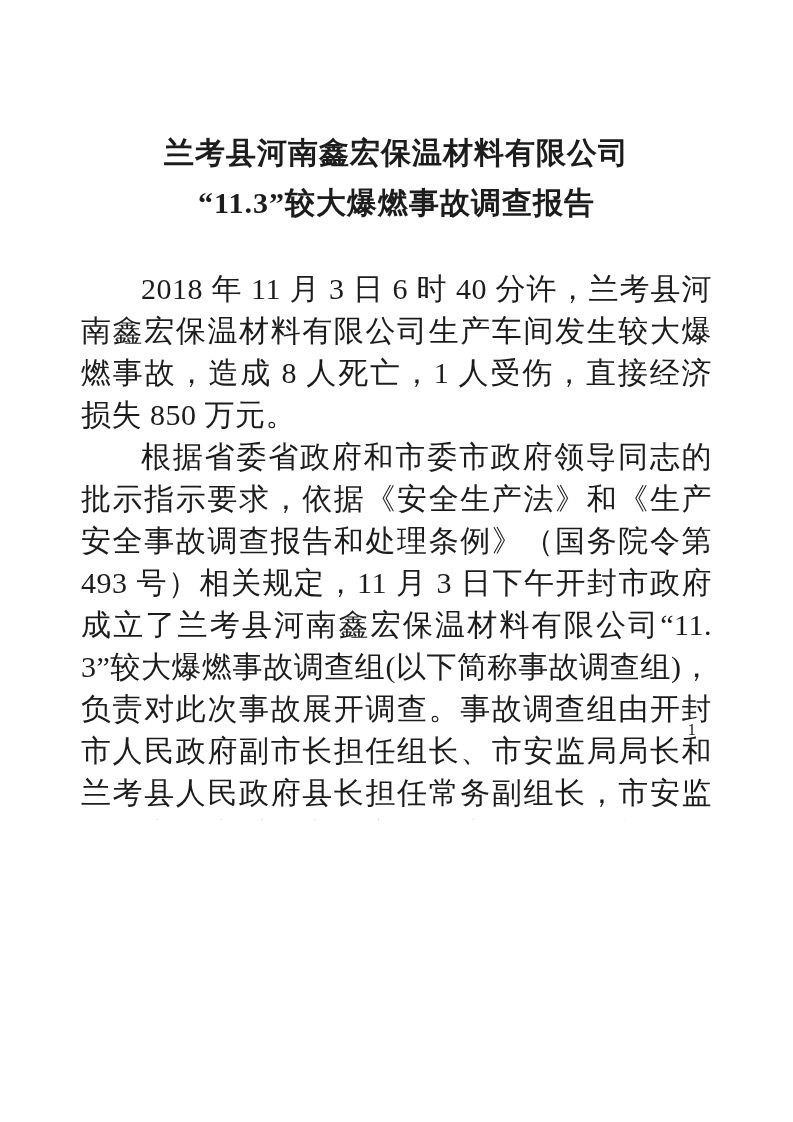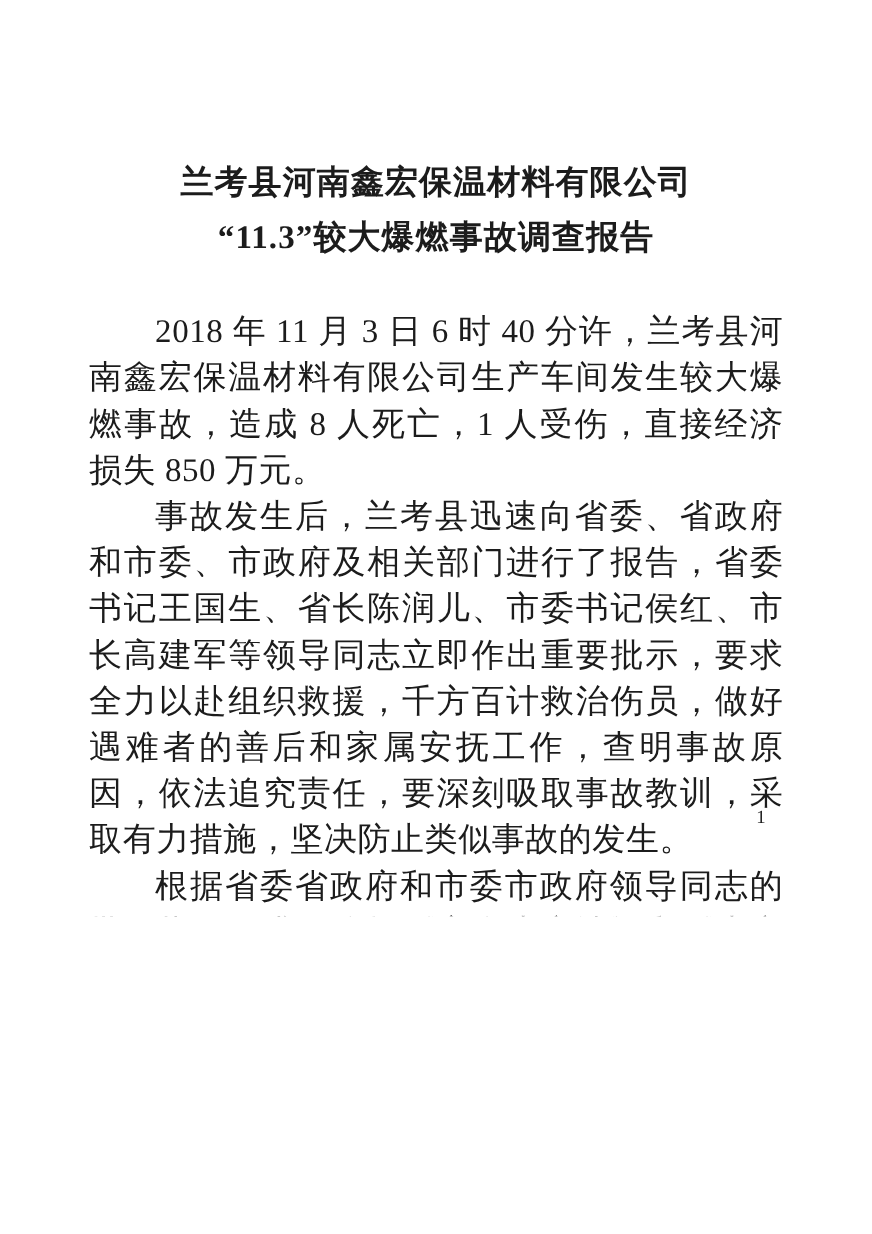--- a/index.html
+++ b/index.html
@@ -4,21 +4,21 @@
 <style>
   html, body {
     margin: 0;
     padding: 0;
     background: #ffffff;
   }
   .page {
     position: relative;
     width: 793px;
     height: 820px;
-    margin: 13px auto;
+    margin: 0 auto;
     background: #ffffff;
     box-sizing: border-box;
     padding: 128px 81px 0 81px;
     font-family: "Liberation Serif", "DejaVu Serif", serif;
     color: #1c1c1c;
     overflow: hidden;
   }
   .title-block {
     text-align: center;
   }
@@ -54,18 +54,17 @@
 <body>
 
 <div class="page">
   <div class="title-block">
     <h1 class="title-line">兰考县河南鑫宏保温材料有限公司</h1>
     <h1 class="title-line">“11.3”较大爆燃事故调查报告</h1>
   </div>
 
   <div class="body-block">
     <p>2018 年 11 月 3 日 6 时 40 分许，兰考县河南鑫宏保温材料有限公司生产车间发生较大爆燃事故，造成 8 人死亡，1 人受伤，直接经济损失 850 万元。</p>
-    <p>事故发生后，兰考县迅速向省委、省政府和市委、市政府及相关部门进行了报告，省委书记王国生、省长陈润儿、市委书记侯红、市长高建军等领导同志立即作出重要批示，要求全力以赴组织救援，千方百计救治伤员，做好遇难者的善后和家属安抚工作，查明事故原因，依法追究责任，要深刻吸取事故教训，采取有力措施，坚决防止类似事故的发生。</p>
     <p>根据省委省政府和市委市政府领导同志的批示指示要求，依据《安全生产法》和《生产安全事故调查报告和处理条例》（国务院令第 493 号）相关规定，11 月 3 日下午开封市政府成立了兰考县河南鑫宏保温材料有限公司“11.3”较大爆燃事故调查组(以下简称事故调查组)，负责对此次事故展开调查。事故调查组由开封市人民政府副市长担任组长、市安监局局长和兰考县人民政府县长担任常务副组长，市安监局、市监察委、市公安局、市总工会和兰考县政府及有关部门参加，下设综合组、技术组、管</p>
   </div>
 
   <div class="page-number">1</div>
 </div>
 
 </body></html>

